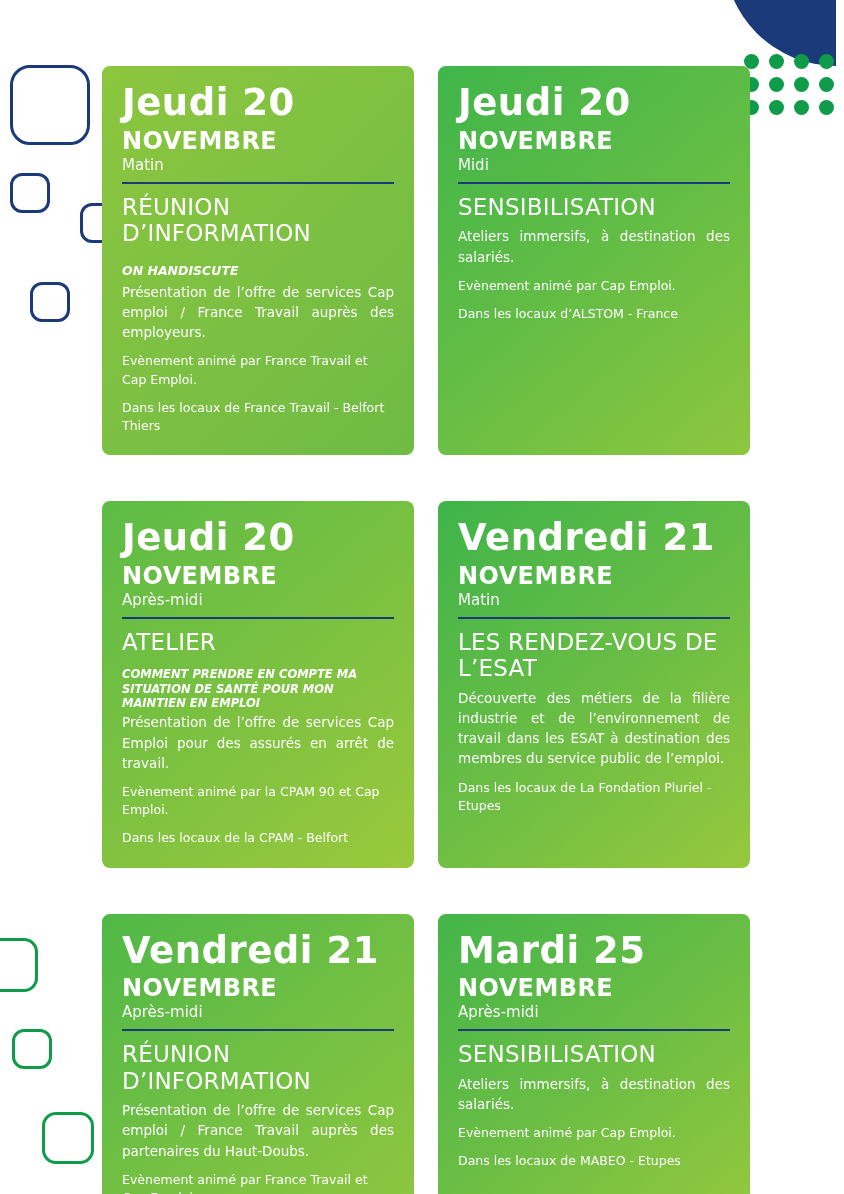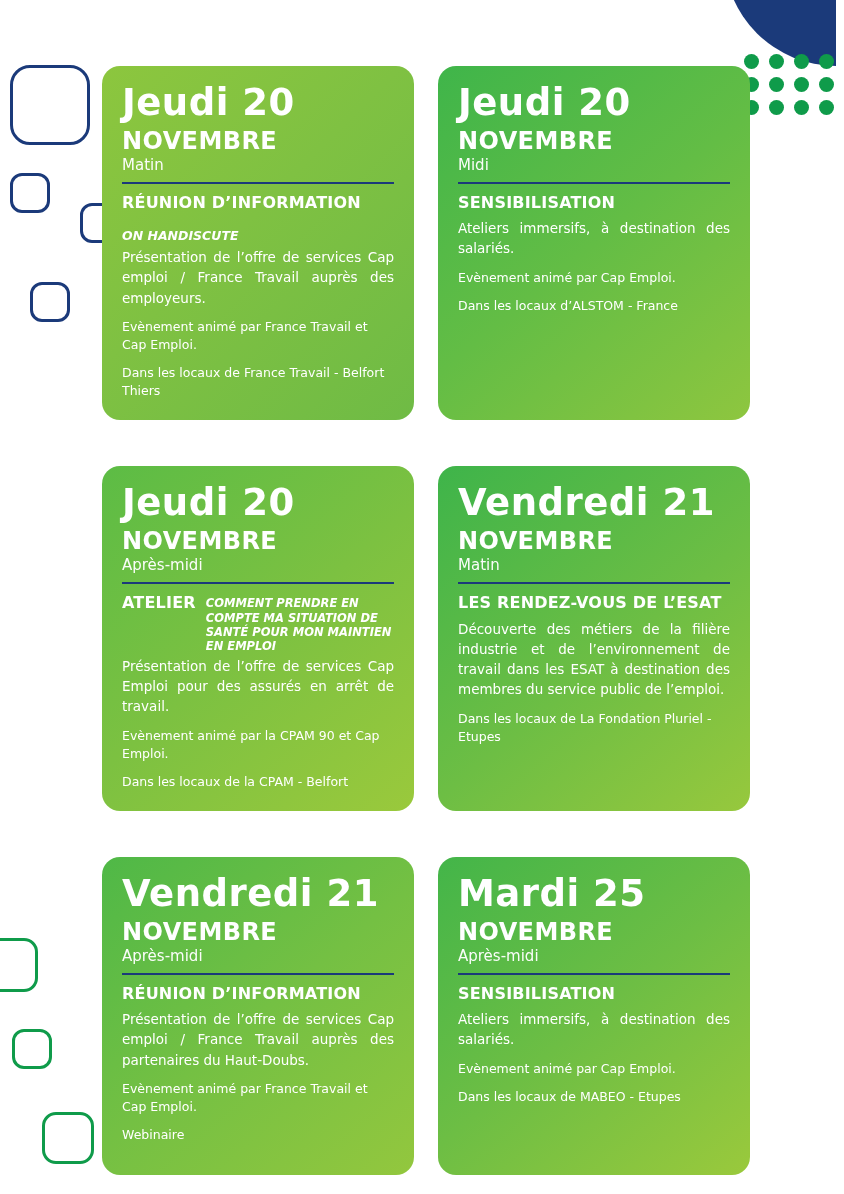--- a/index.html
+++ b/index.html
@@ -60,21 +60,21 @@
     left: 102px;
     top: 66px;
     width: 660px;
     display: grid;
     grid-template-columns: 312px 312px;
     grid-column-gap: 24px;
     grid-row-gap: 46px;
   }
 
   .card {
-    border-radius: 18px;
+    border-radius: 8px;
     padding: 18px 20px 20px 20px;
     color: #ffffff;
     box-sizing: border-box;
     position: relative;
   }
   .card.g1 { background: linear-gradient(135deg, #8cc63e 0%, #7fc142 45%, #6fbb45 100%); }
   .card.g2 { background: linear-gradient(140deg, #3fb54a 0%, #63bd45 50%, #8ec63f 100%); }
   .card.g3 { background: linear-gradient(140deg, #5cbc45 0%, #7cc141 50%, #9ac93c 100%); }
   .card.g4 { background: linear-gradient(140deg, #3eb44a 0%, #6dbe44 55%, #97c83d 100%); }
   .card.g5 { background: linear-gradient(140deg, #4fb847 0%, #74c043 50%, #93c73e 100%); }
@@ -104,31 +104,32 @@
     margin: 1px 0 0 0;
     opacity: .97;
   }
   .rule {
     height: 2px;
     background: #1b3a7a;
     margin: 8px 0 10px 0;
     border: 0;
   }
   .title {
-    font-weight: bold;
-    font-size: 16px;
+    font-weight: normal;
+    font-size: 23px;
     letter-spacing: .2px;
     margin: 4px 0 6px 0;
     line-height: 1.15;
   }
   .title-row {
     display: flex;
     align-items: flex-start;
     gap: 10px;
     margin: 2px 0 2px 0;
+    flex-direction: column;
   }
   .title-row .title { margin: 0; white-space: nowrap; }
   .subtitle-italic {
     font-style: italic;
     font-size: 11.5px;
     font-weight: bold;
     line-height: 1.25;
     text-align: left;
     flex: 1;
     padding-top: 2px;

